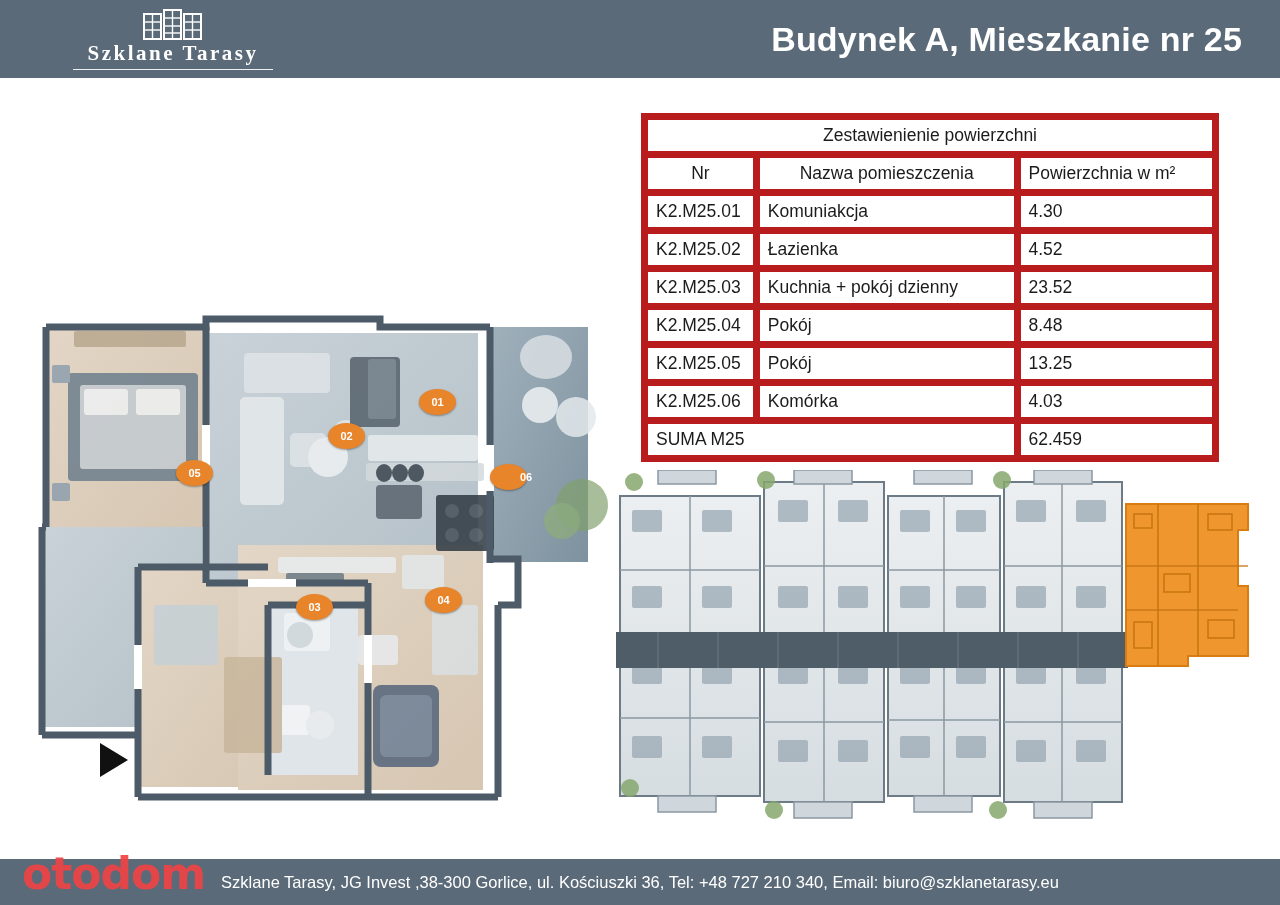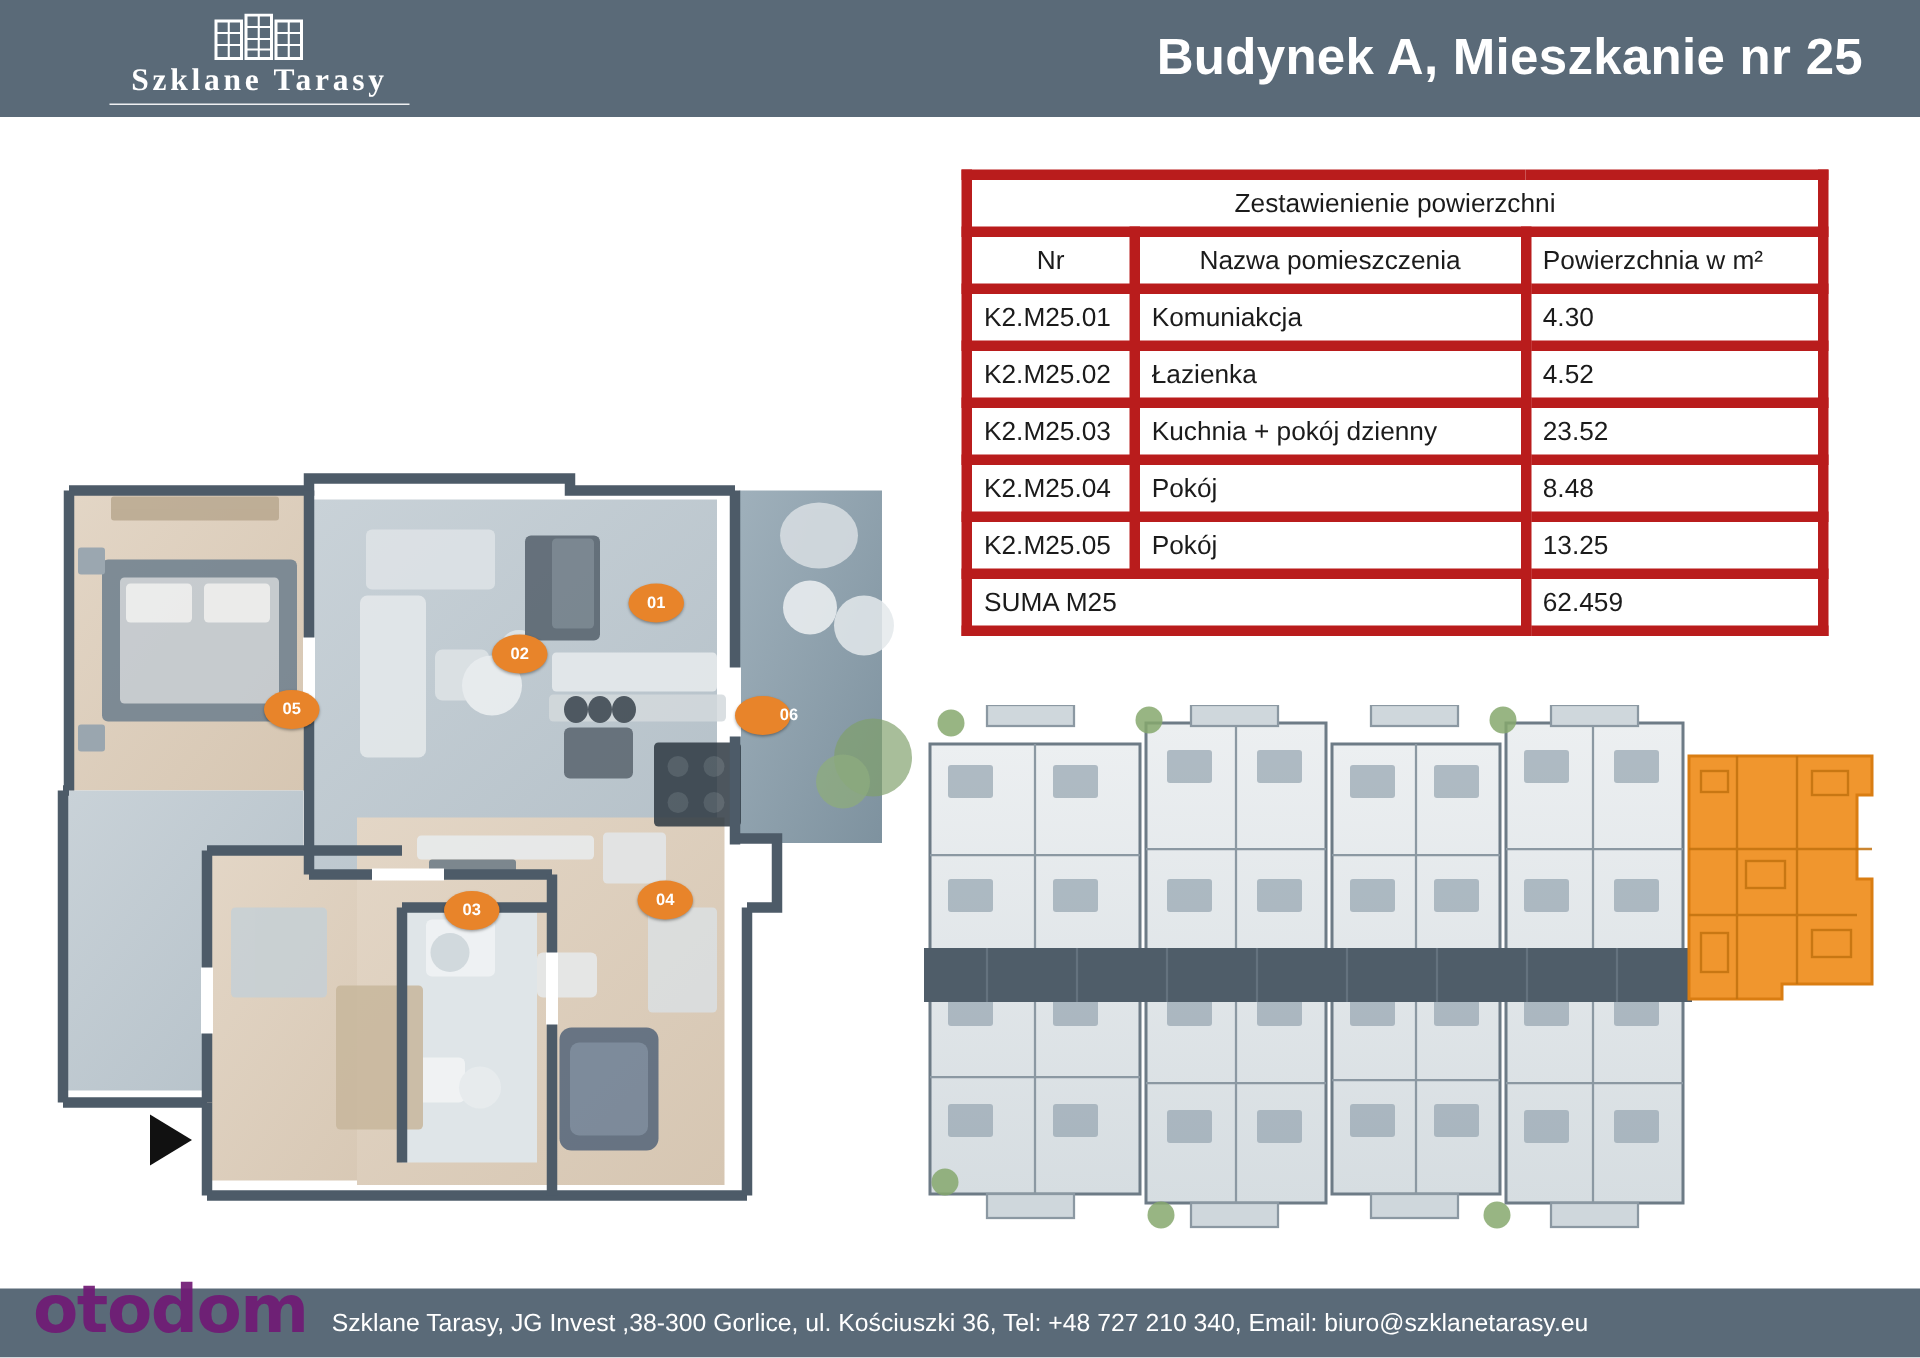--- a/index.html
+++ b/index.html
@@ -119,21 +119,21 @@
   }
   .footer-text {
     color: #ffffff;
     font-size: 16.5px;
     white-space: nowrap;
   }
   .watermark {
     position: absolute; left: 22px; bottom: 6px;
     font-size: 44px;
     font-weight: 700;
-    color: #701a75;
+    color: #ef4444;
     opacity: .92;
     letter-spacing: -1px;
     font-family: "DejaVu Sans", sans-serif;
     pointer-events: none;
   }
 </style>
 </head>
 <body>
 
 <div class="page">
@@ -191,20 +191,25 @@
         </tr>
         <tr>
           <td>K2.M25.04</td>
           <td>Pokój</td>
           <td>8.48</td>
         </tr>
         <tr>
           <td>K2.M25.05</td>
           <td>Pokój</td>
           <td>13.25</td>
+        </tr>
+        <tr>
+          <td>K2.M25.06</td>
+          <td>Komórka</td>
+          <td>4.03</td>
         </tr>
         <tr>
           <td colspan="2">SUMA M25</td>
           <td>62.459</td>
         </tr>
       </tbody>
     </table>
   </div>
 
   <div class="plan">

